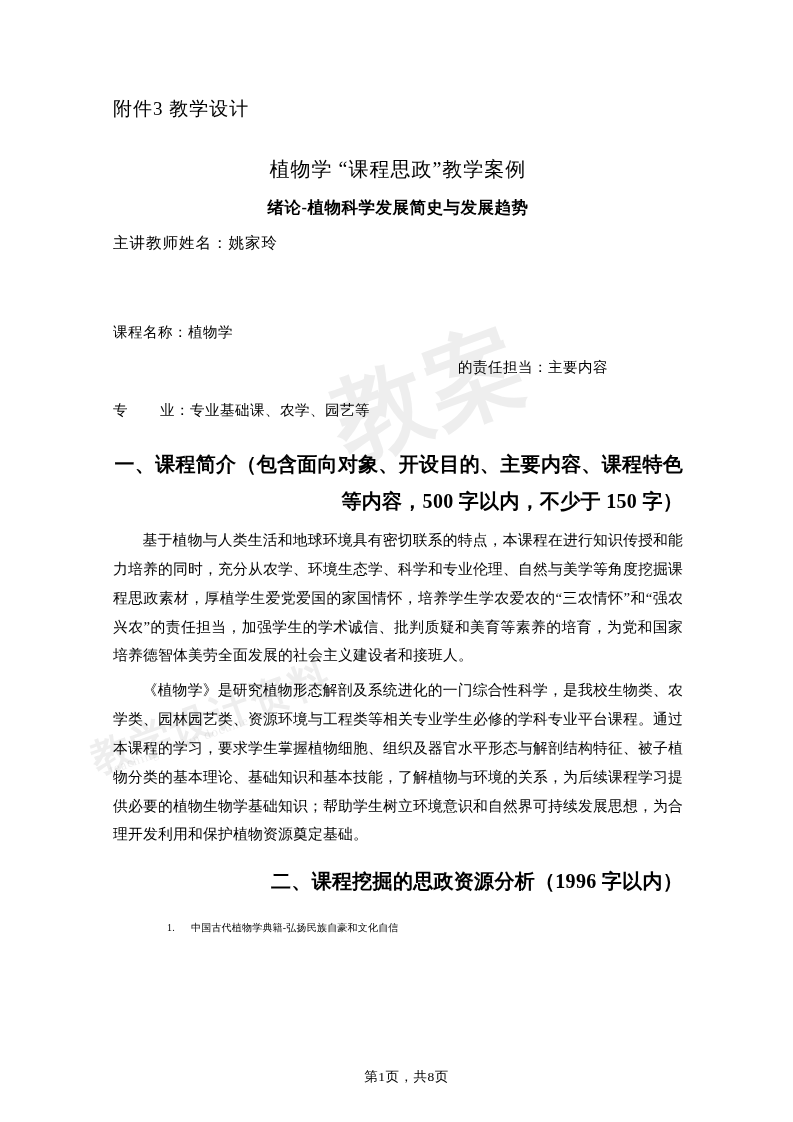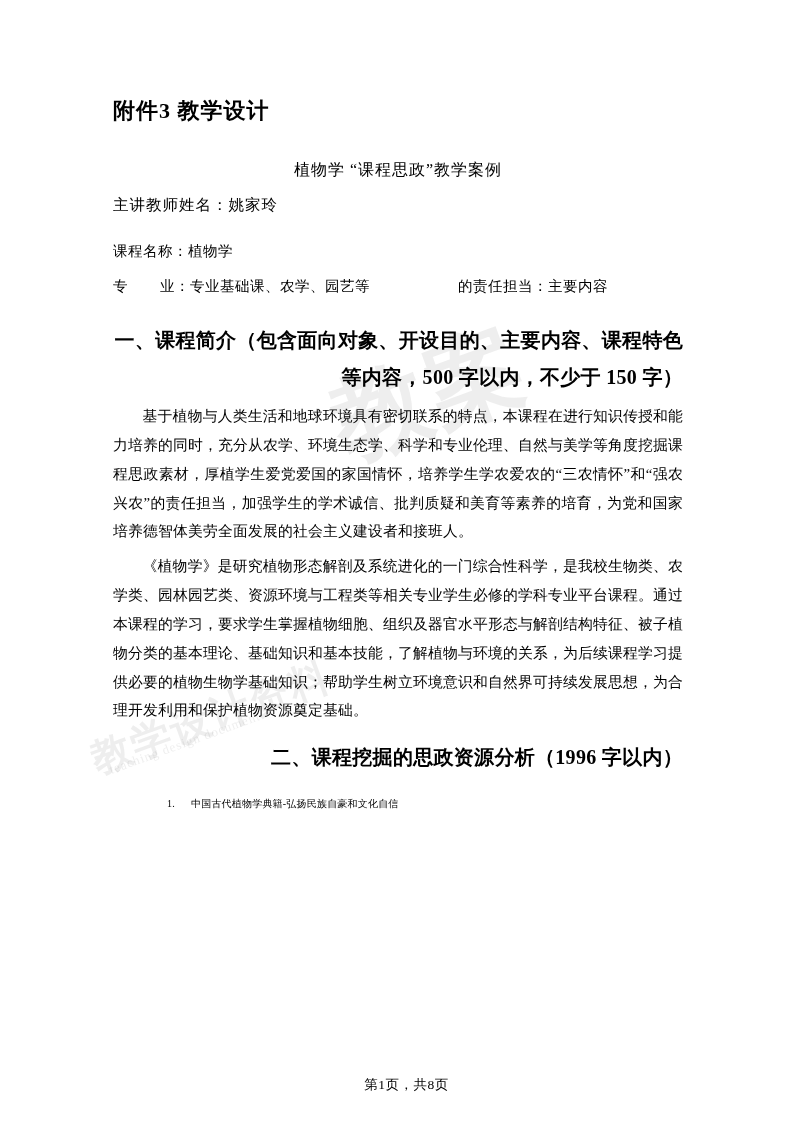--- a/index.html
+++ b/index.html
@@ -48,28 +48,28 @@
   }
   .wm3 {
     left: 105px;
     top: 735px;
     font-size: 13px;
     transform: rotate(-20deg);
     letter-spacing: 1px;
     font-weight: normal;
   }
   .attach-line {
-    font-size: 22px;
-    font-weight: bold;
+    font-size: 19px;
+    font-weight: normal;
     letter-spacing: 1px;
     margin: 0 0 34px 0;
   }
   .title-main {
     text-align: center;
-    font-size: 16px;
+    font-size: 20px;
     letter-spacing: 1px;
     margin: 0 0 14px 0;
   }
   .title-sub {
     text-align: center;
     font-size: 16.5px;
     font-weight: bold;
     letter-spacing: 0.5px;
     margin: 0 0 14px 0;
   }
@@ -80,20 +80,21 @@
     margin: 0 0 26px 0;
   }
   .meta-row {
     display: flex;
     font-size: 14.5px;
     margin-bottom: 16px;
     letter-spacing: 0.5px;
   }
   .meta-left {
     width: 300px;
+    margin-top: 43px;
   }
   .meta-right {
     flex: 1;
   }
   .meta-row.second {
     margin-bottom: 26px;
   }
   .meta-row.second .meta-left {
     width: 345px;
   }
@@ -129,21 +130,21 @@
     letter-spacing: 0.2px;
   }
   .list-item .num {
     display: inline-block;
     width: 24px;
   }
   .footer {
     position: absolute;
     left: 0;
     right: 0;
-    bottom: 28px;
+    bottom: 36px;
     text-align: center;
     font-size: 13.5px;
     font-family: "Liberation Serif", serif;
     letter-spacing: 0.5px;
     margin-left: 20px;
   }
 </style>
 </head>
 <body>
 
@@ -151,20 +152,21 @@
 
   <div class="watermark wm1">教案</div>
   <div class="watermark wm2">教学设计资料</div>
   <div class="watermark wm3">teaching design document</div>
 
   <div class="content">
 
     <p class="attach-line">附件3 教学设计</p>
 
     <p class="title-main">植物学 “课程思政”教学案例</p>
+    <p class="title-sub">绪论-植物科学发展简史与发展趋势</p>
     <p class="title-teacher">主讲教师姓名：姚家玲</p>
 
     <div class="meta-row">
       <div class="meta-left">
         <span>课程名称：</span><span>植物学</span>
       </div>
     </div>
 
     <div class="meta-row second">
       <div class="meta-left">

